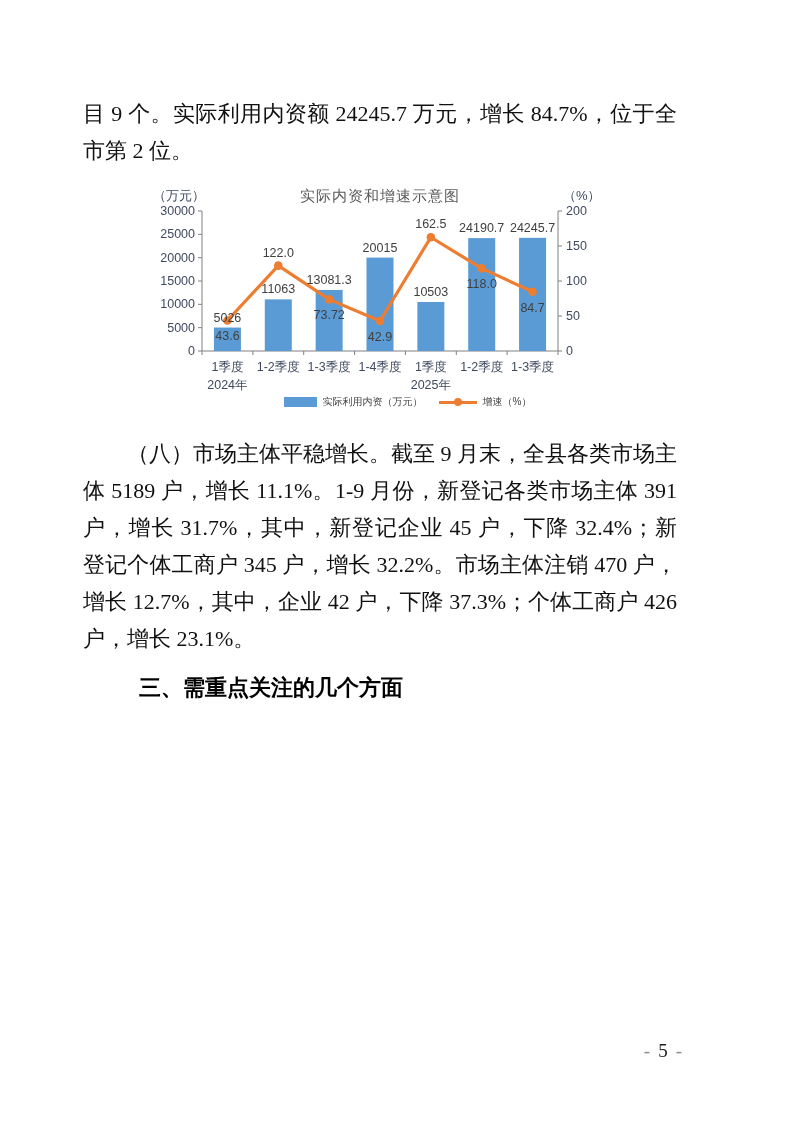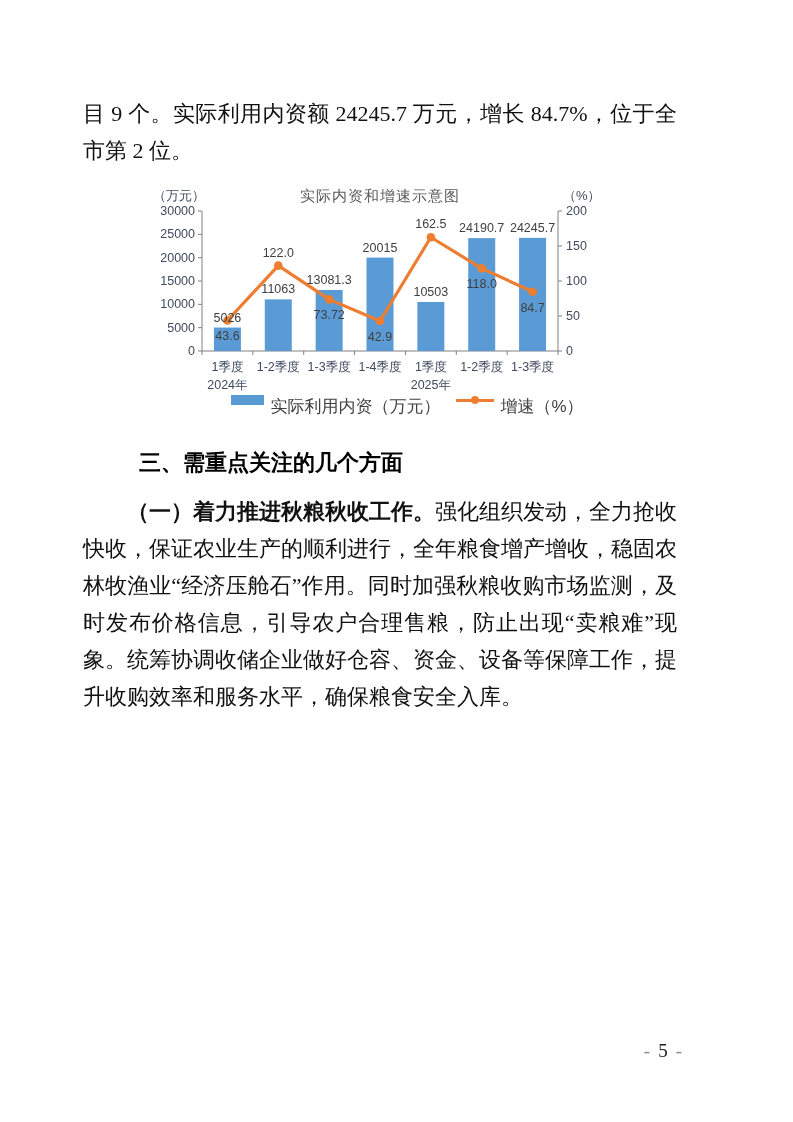--- a/index.html
+++ b/index.html
@@ -15,23 +15,23 @@
   .lead-kai{font-weight:normal;}
   .lead-bold{font-weight:bold;}
   h3.section-heading{
     font-family:"Liberation Sans",sans-serif;
     font-size:22px;line-height:37px;font-weight:bold;margin:12px;
     text-indent:44px;color:#000;
   }
   figure.chart-figure{margin:13px 0 26px 67px;width:515px;}
   #chart-svg{display:block;font-family:"Liberation Sans",sans-serif;}
   #chart-legend{
-    display:flex;justify-content:center;align-items:flex-start;
+    display:flex;justify-content:center;align-items:center;
     margin-top:1px;font-family:"Liberation Sans",sans-serif;
-    font-size:17px;color:#404040;gap:6px;
+    font-size:10px;color:#404040;gap:6px;
   }
   .legend-swatch{width:33px;height:10px;}
   .legend-line{width:38px;height:10px;position:relative;margin-left:10px;}
   .legend-line .bar{position:absolute;left:0;top:4px;width:38px;height:3px;}
   .legend-line .dot{position:absolute;left:15px;top:1px;width:8px;height:8px;border-radius:50%;}
   .page-number{
     position:absolute;right:103px;top:1040px;font-size:19px;
     letter-spacing:1px;color:#222;
   }
   .page-number .dash{color:#8a8a8a;padding:0 7px;}
@@ -127,20 +127,20 @@
         <span>实际利用内资（万元）</span>
         <span class="legend-line">
           <span class="bar" style="background: rgb(237, 125, 49);"></span>
           <span class="dot" style="background: rgb(237, 125, 49);"></span>
         </span>
         <span>增速（%）</span>
       </div>
   </figure>
 
 
+  <p class="body-text indent"><span class="lead-kai">（八）市场主体平稳增长。</span><span>截至 9 月末，全县各类市场主体 5189 户，增长 11.1%。1-9 月份，新登记各类市场主体 391 户，增长 31.7%，其中，新登记企业 45 户，下降 32.4%；新登记个体工商户 345 户，增长 32.2%。市场主体注销 470 户，增长 12.7%，其中，企业 42 户，下降 37.3%；个体工商户 426 户，增长 23.1%。</span></p>
 
   <h3 class="section-heading">三、需重点关注的几个方面</h3>
 
-  <p class="body-text indent"><span class="lead-bold">（一）着力推进秋粮秋收工作。</span><span>强化组织发动，全力抢收快收，保证农业生产的顺利进行，全年粮食增产增收，稳固农林牧渔业“经济压舱石”作用。同时加强秋粮收购市场监测，及时发布价格信息，引导农户合理售粮，防止出现“卖粮难”现象。统筹协调收储企业做好仓容、资金、设备等保障工作，提升收购效率和服务水平，确保粮食安全入库。</span></p>
 
 </div>
 
 <div class="page-number"><span class="dash">-</span><span>5</span><span class="dash">-</span></div>
 
 </body></html>

